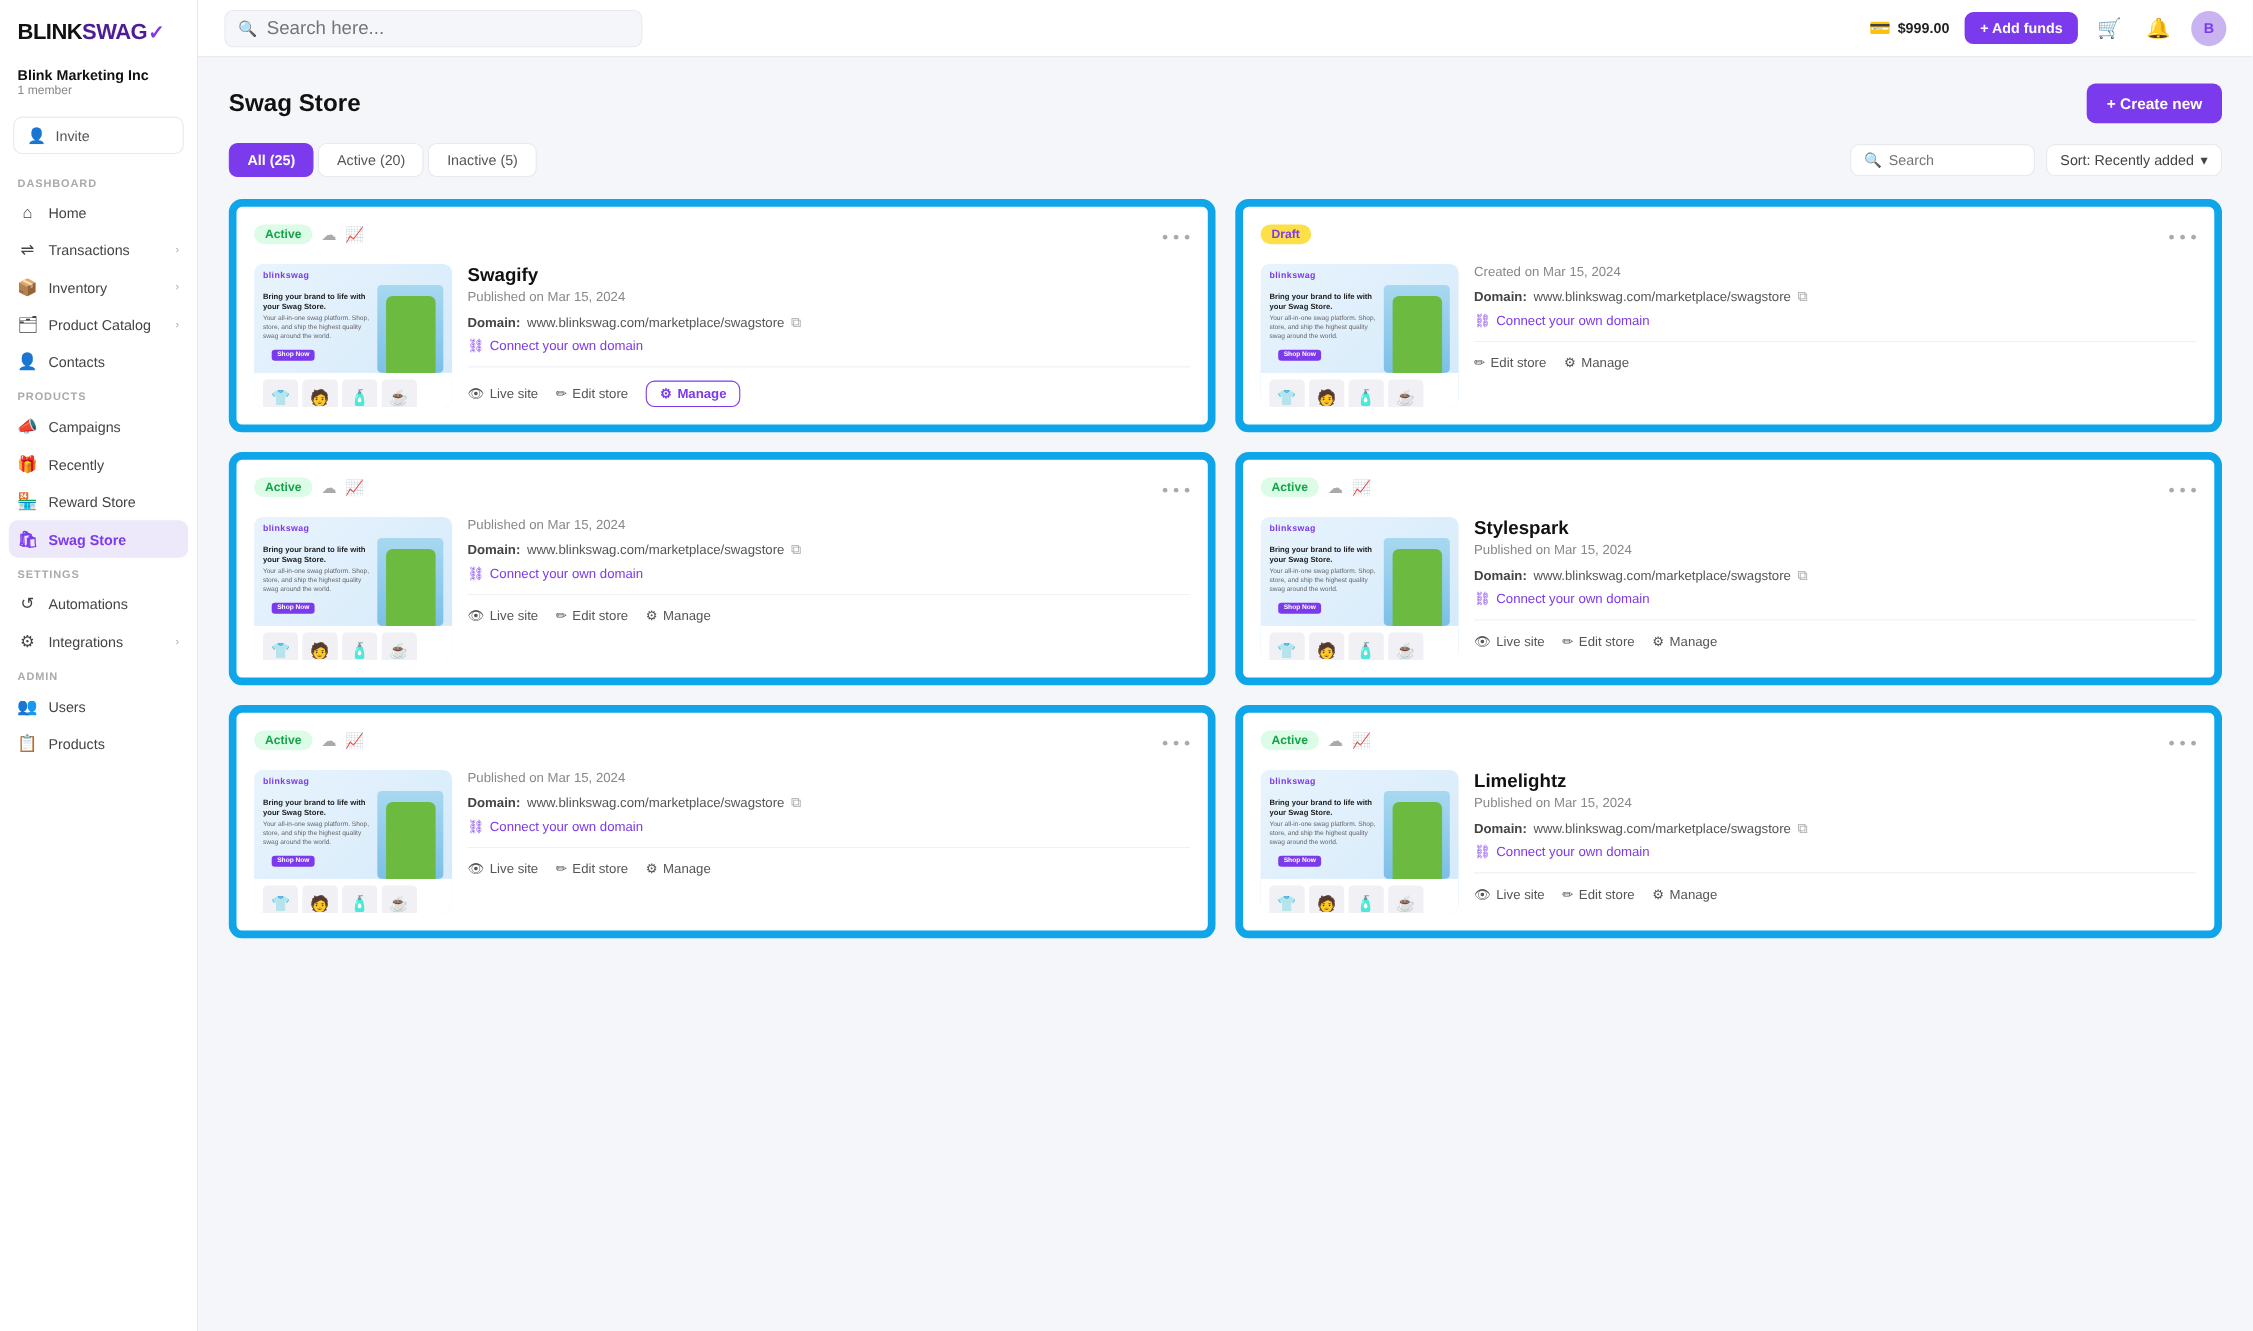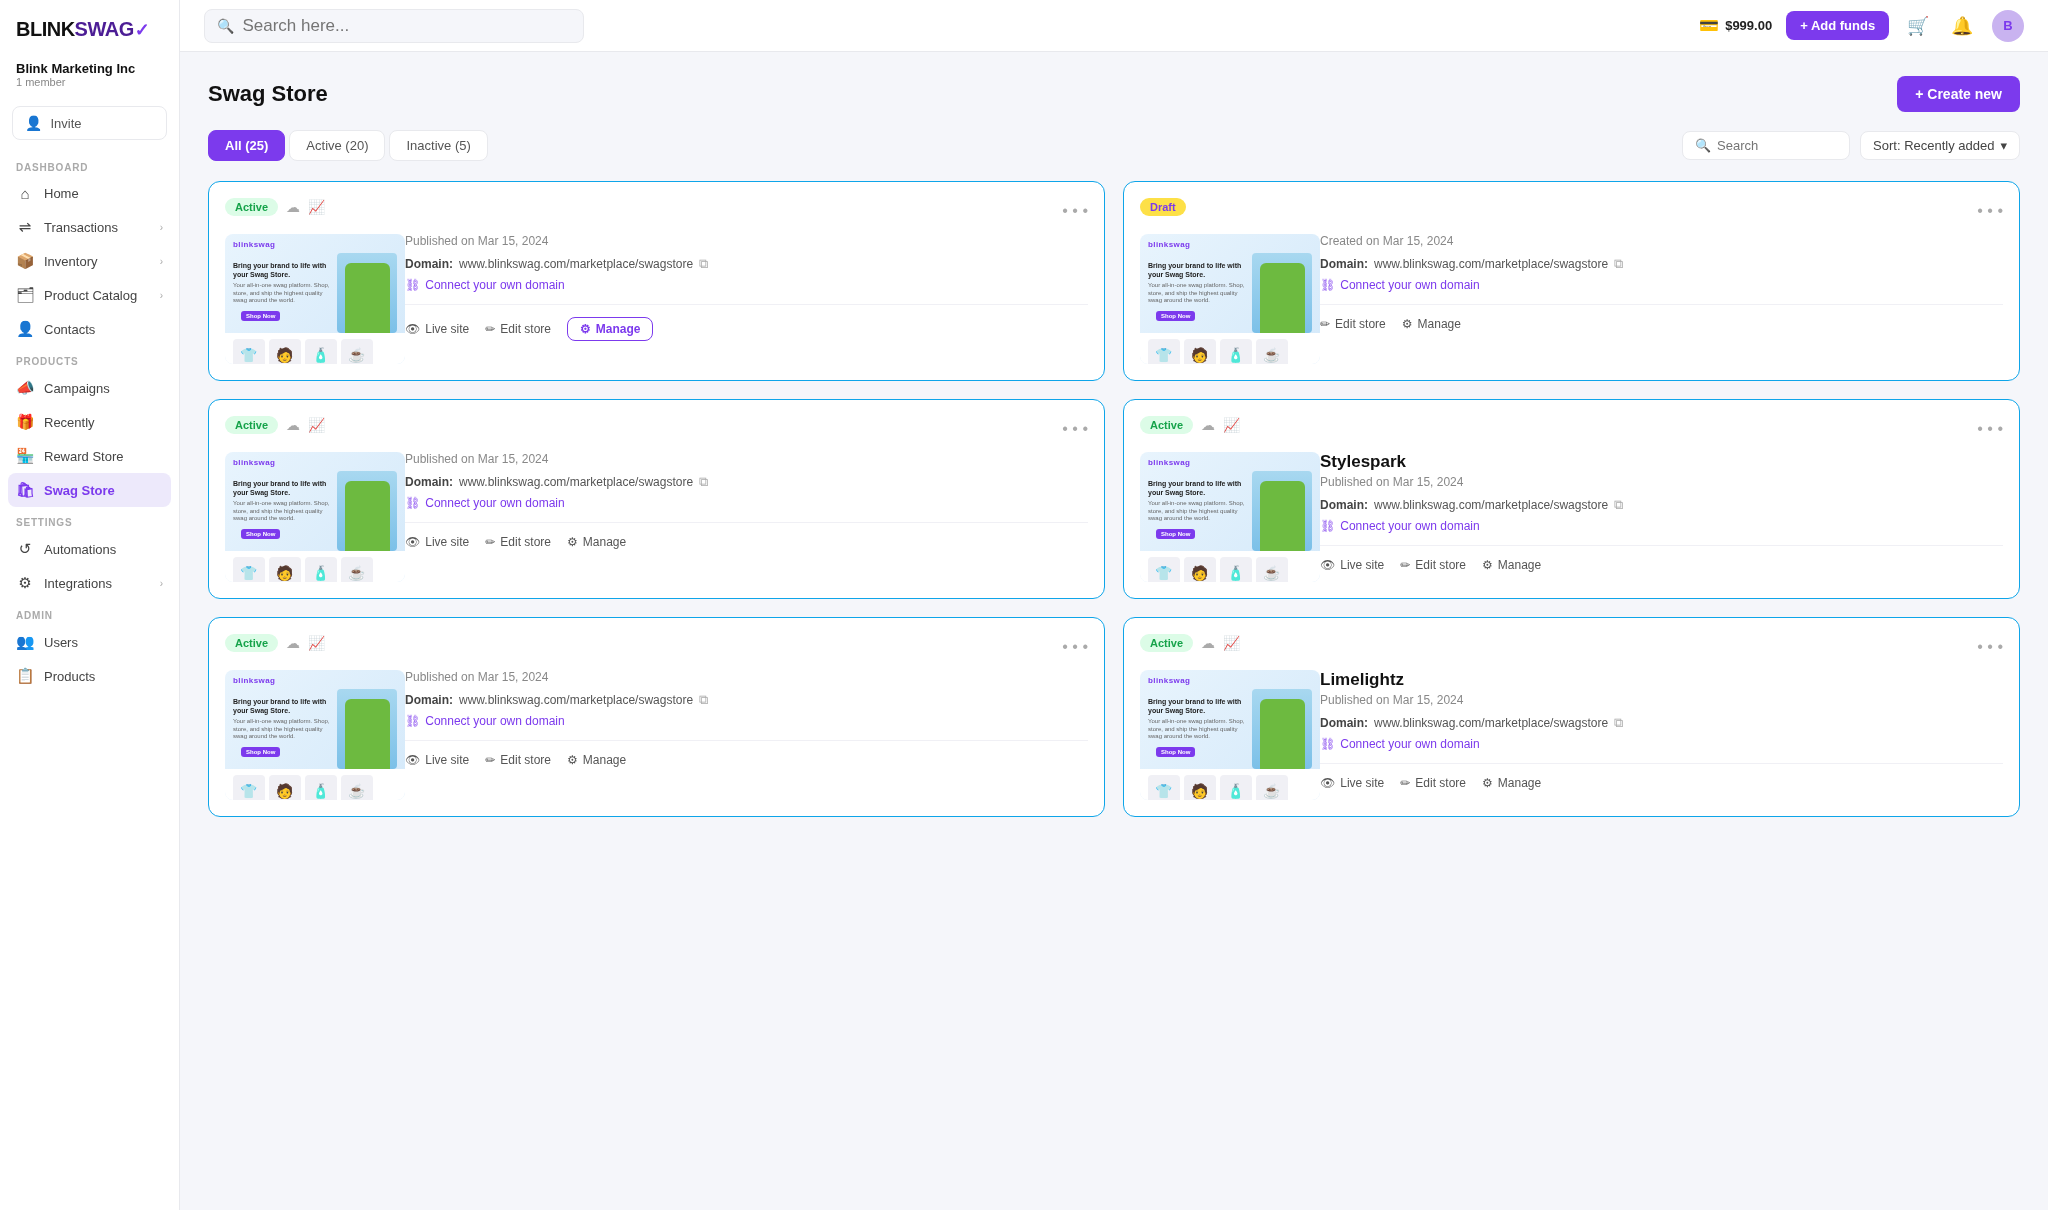--- a/index.html
+++ b/index.html
@@ -51,22 +51,22 @@
     .tab-btn { padding: 7px 16px; border-radius: 8px; border: 1px solid #e8e9ed; background: #fff; font-size: 13px; font-weight: 500; color: #555; cursor: pointer; }
     .tab-btn.active { background: #7c3aed; color: #fff; border-color: #7c3aed; font-weight: 600; }
     .tab-search-wrap { margin-left: auto; display: flex; align-items: center; gap: 10px; }
     .tab-search { display: flex; align-items: center; gap: 6px; border: 1px solid #e8e9ed; border-radius: 8px; background: #fff; padding: 6px 12px; }
     .tab-search-icon { color: #aaa; font-size: 13px; }
     .tab-search-input { border: none; outline: none; font-size: 13px; color: #555; background: transparent; width: 120px; }
     .sort-btn { display: flex; align-items: center; gap: 6px; border: 1px solid #e8e9ed; border-radius: 8px; background: #fff; padding: 6px 12px; font-size: 13px; color: #444; cursor: pointer; }
 
     
     .stores-grid { display: grid; grid-template-columns: 1fr 1fr; gap: 18px; }
-    .store-card { background: #fff; border: 1px solid #0ea5e9; border-radius: 12px; overflow: hidden; padding: 16px; }
-    .store-card-top { display: flex; align-items: flex-start; }
+    .store-card { background: #fff; border: 7px solid #0ea5e9; border-radius: 12px; overflow: hidden; padding: 16px; }
+    .store-card-top { display: flex; gap: 14px; align-items: flex-start; }
     .store-thumbnail { width: 180px; min-width: 180px; height: 130px; background: linear-gradient(135deg, #e8f4fd 0%, #d4e9fa 100%); border-radius: 8px; overflow: hidden; display: flex; flex-direction: column; position: relative; }
     .thumb-brand { padding: 6px 8px 4px; font-size: 8px; font-weight: 700; color: #7c3aed; letter-spacing: 0.05em; }
     .thumb-content { flex: 1; display: flex; align-items: center; justify-content: space-between; padding: 0 8px; }
     .thumb-text-block { flex: 1; }
     .thumb-heading { font-size: 7px; font-weight: 700; color: #222; line-height: 1.3; margin-bottom: 3px; }
     .thumb-subtext { font-size: 6px; color: #666; line-height: 1.3; }
     .thumb-person { width: 60px; height: 80px; background: linear-gradient(180deg, #a8d8f0 0%, #7bc0e8 100%); border-radius: 4px; display: flex; align-items: flex-end; justify-content: center; overflow: hidden; }
     .thumb-person-shape { width: 45px; height: 70px; background: #6dba40; border-radius: 6px 6px 0 0; position: relative; }
     .thumb-shop-btn { margin: 4px 8px; background: #7c3aed; color: #fff; font-size: 6px; padding: 2px 5px; border-radius: 3px; display: inline-block; font-weight: 600; }
     .thumb-products-row { display: flex; gap: 4px; padding: 6px 8px; background: #fff; }
@@ -242,20 +242,21 @@
           </div>
         </div>
         <div class="thumb-products-row">
           <div class="thumb-product">👕</div>
           <div class="thumb-product">🧑</div>
           <div class="thumb-product">🧴</div>
           <div class="thumb-product">☕</div>
         </div>
       </div>
       <div class="store-info">
+        <div class="store-name">Swagify</div>
         <div class="store-date">Published on Mar 15, 2024</div>
         <div class="store-domain-row">
           <span class="store-domain-label">Domain:</span>
           <span class="store-domain-value">www.blinkswag.com/marketplace/swagstore</span>
           <span class="store-domain-copy">⧉</span>
         </div>
         <div class="store-own-domain">
           <span>⛓</span>
           <span>Connect your own domain</span>
         </div>

